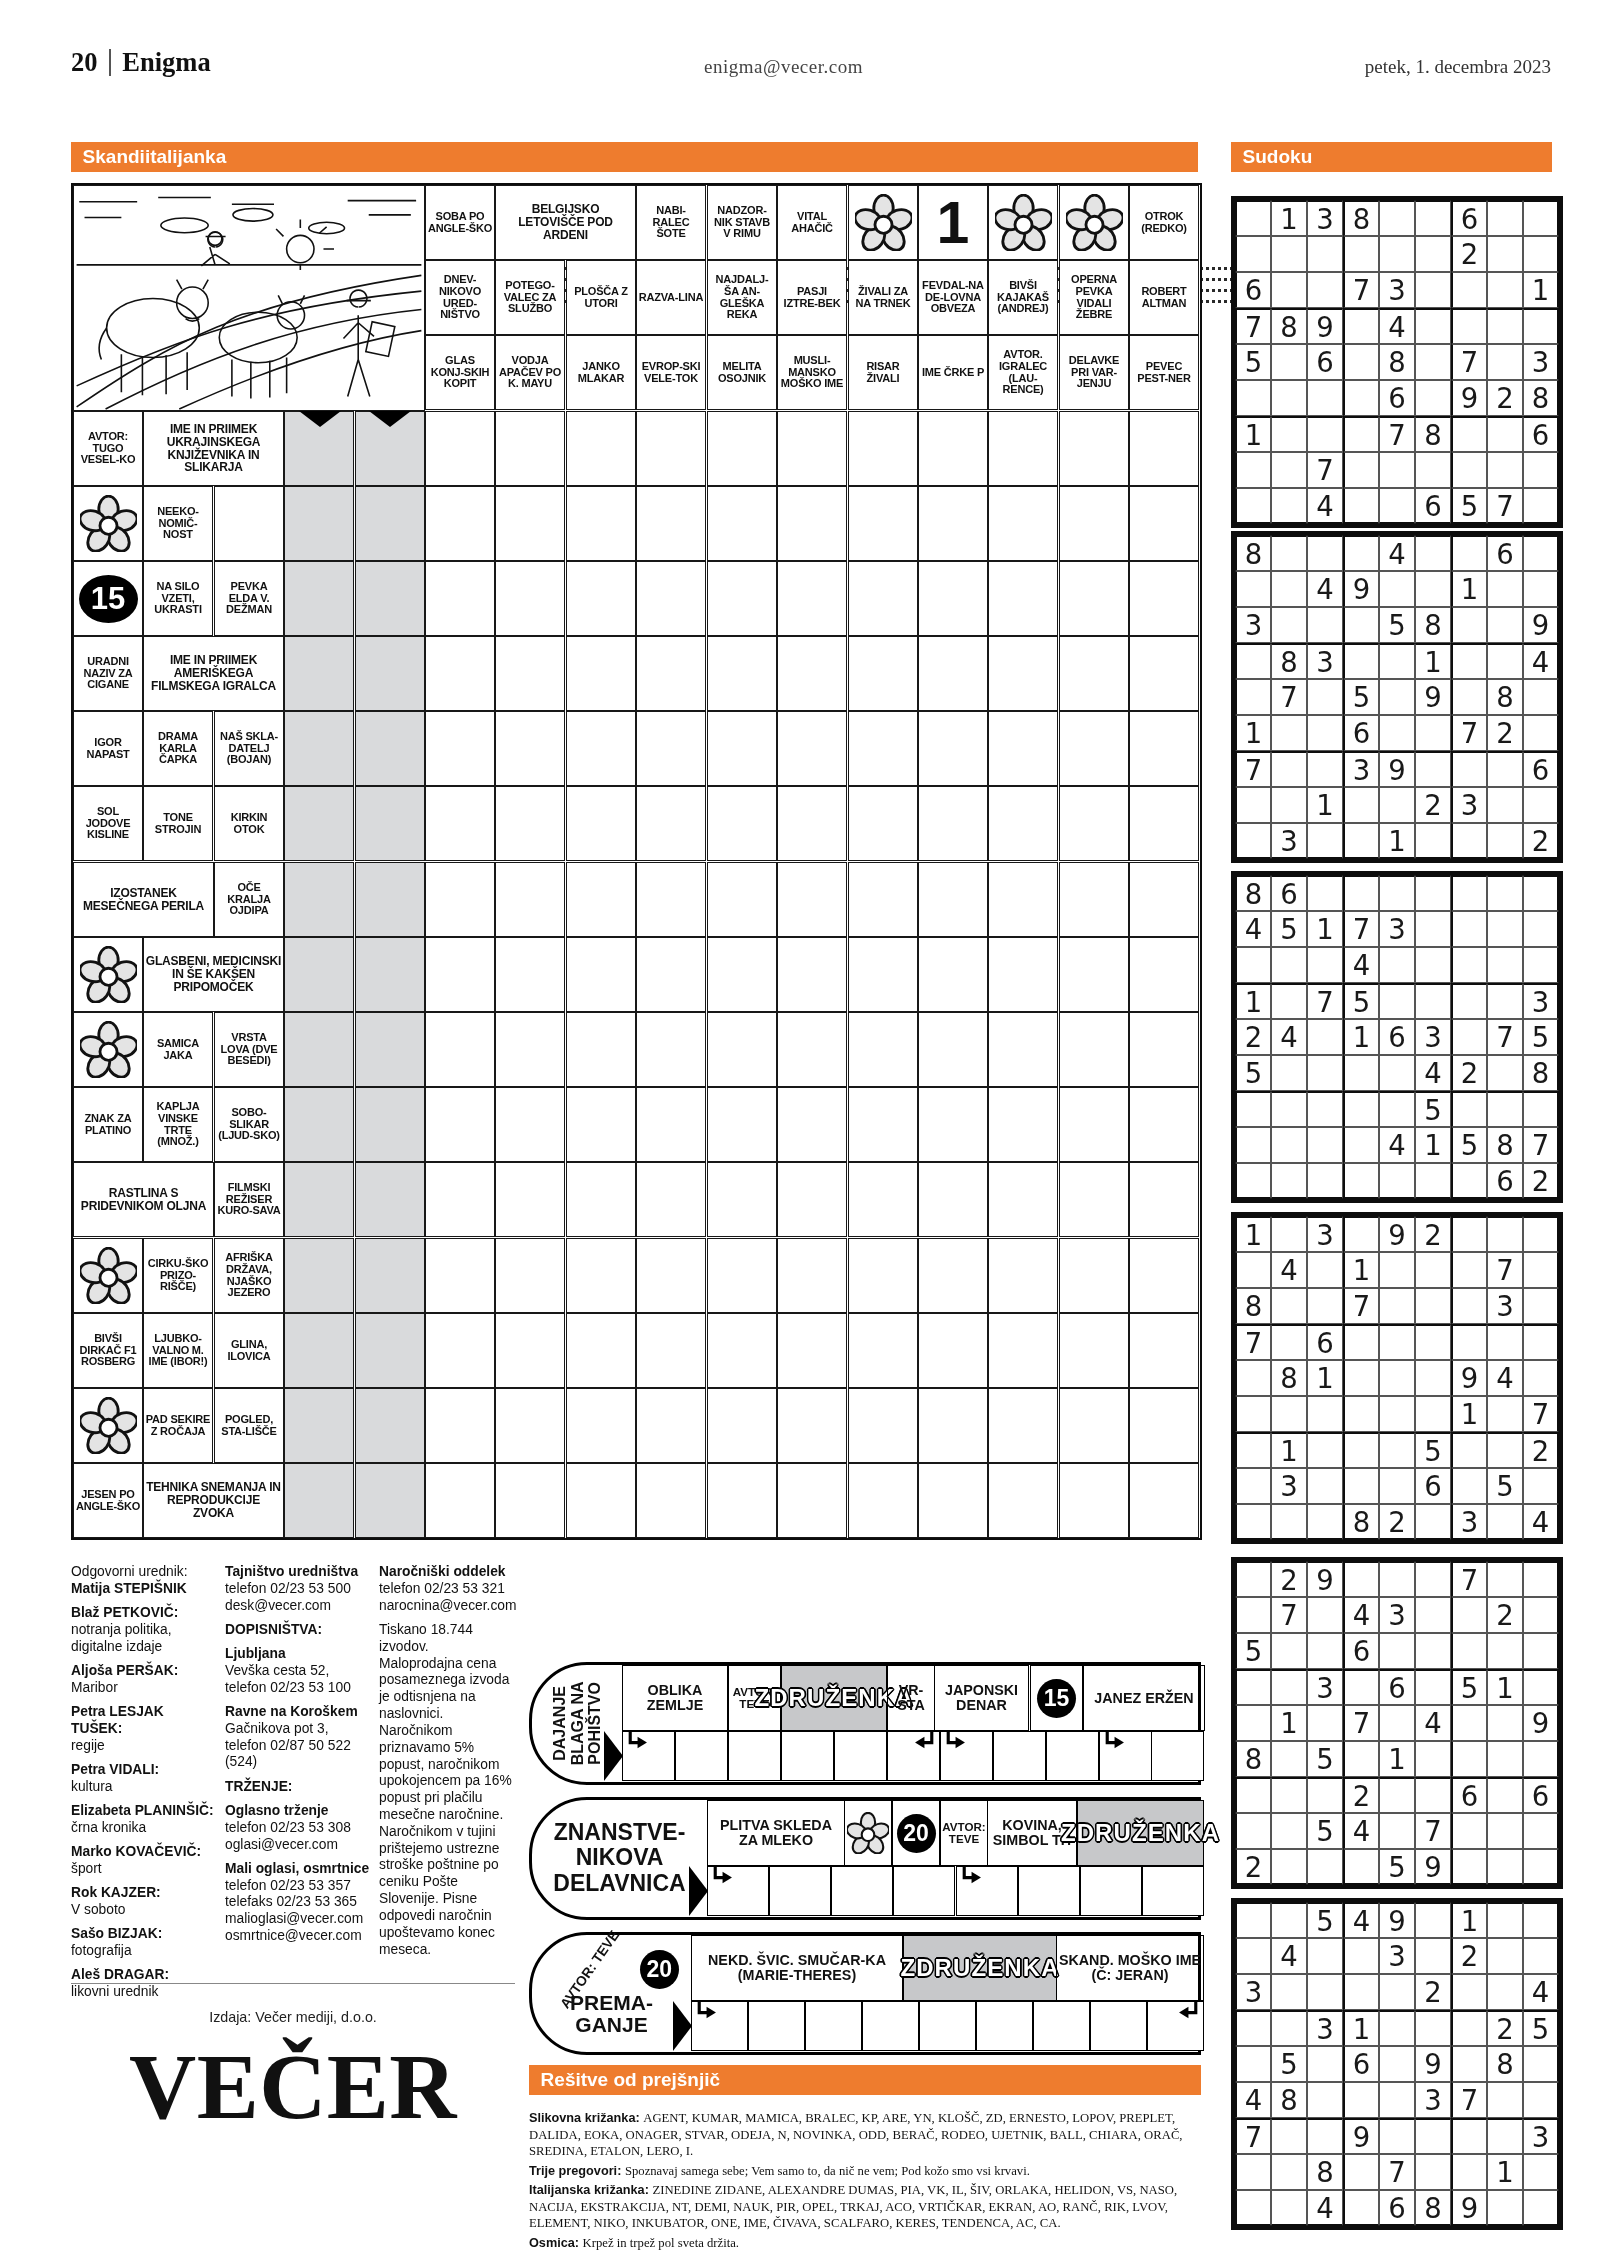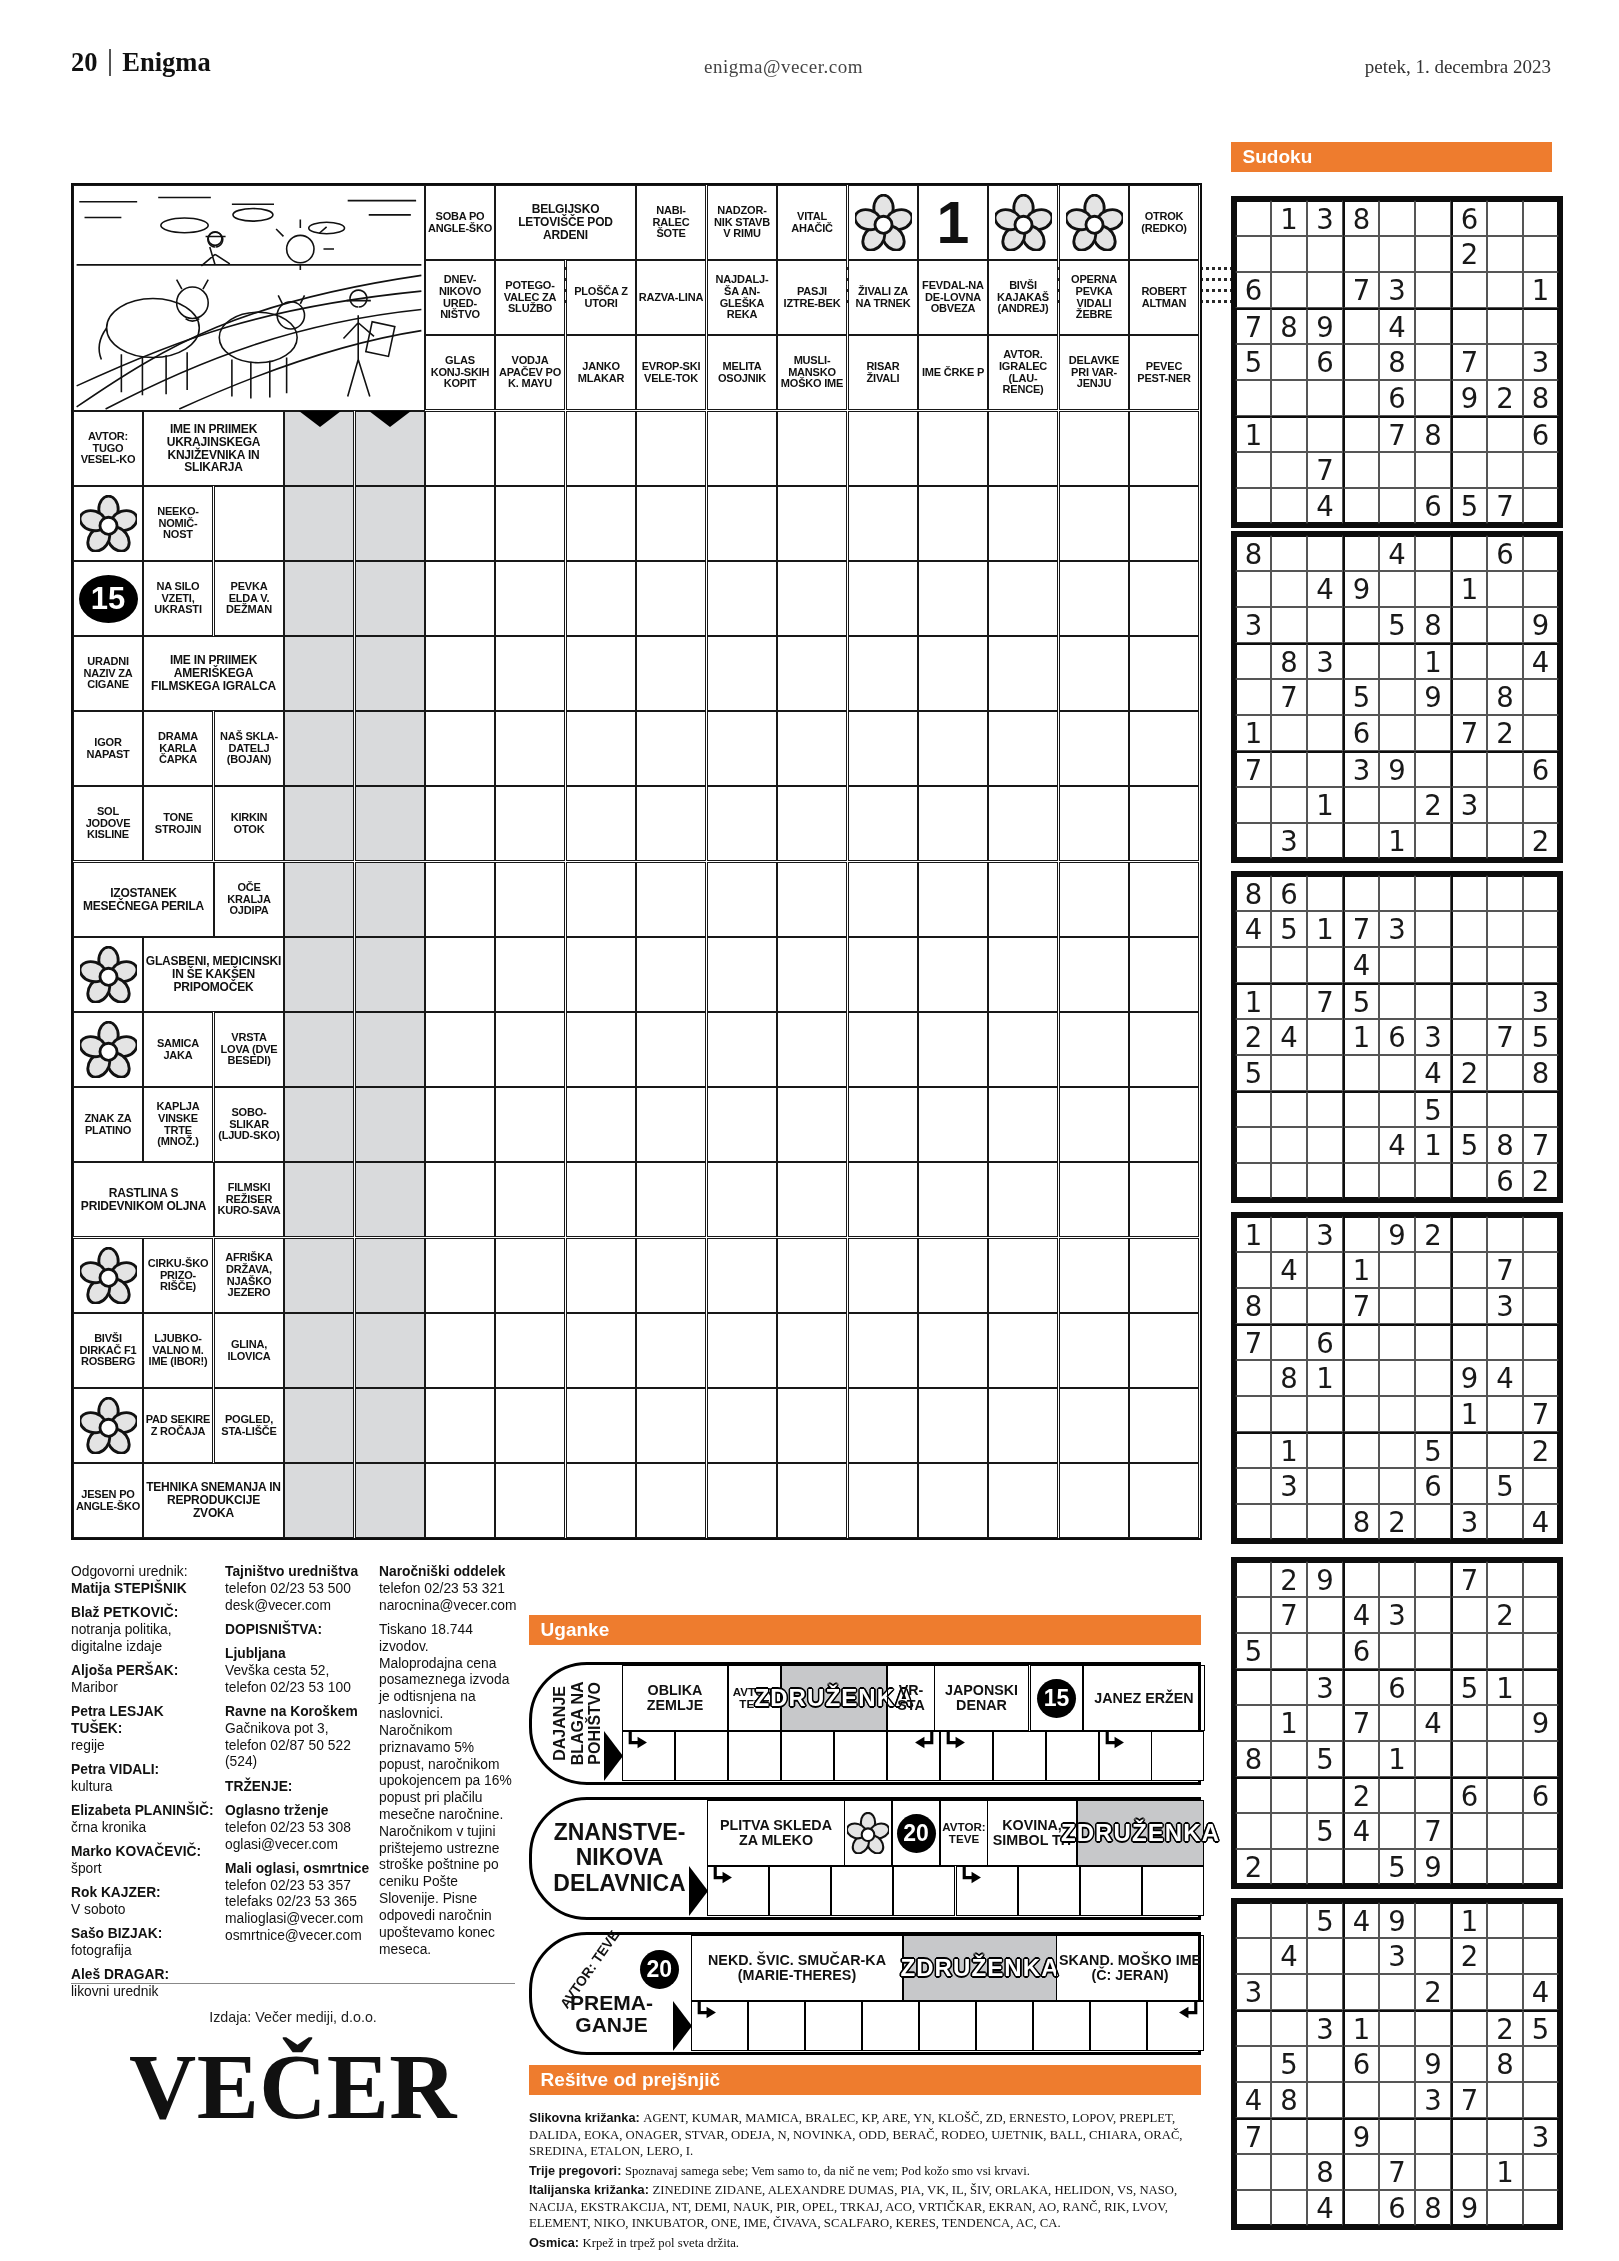--- a/index.html
+++ b/index.html
@@ -66,20 +66,23 @@
   <div class="abs hdr-date">petek,  1. decembra 2023</div>
 
   <div class="abs orange-rect" style="background: rgb(238, 124, 46);"></div>
   <div class="abs dotband">
     <div></div>
       <div></div>
       <div></div>
       <div></div>
   </div>
 
+  <div class="abs secbar" style="left: 71px; top: 142px; width: 1127px; background: rgb(238, 124, 46);">
+    <span>Skandiitalijanka</span>
+  </div>
   <div class="abs secbar" style="left: 1231px; top: 142px; width: 321px; background: rgb(238, 124, 46);">
     <span>Sudoku</span>
   </div>
 
   <div class="abs" id="crossword-grid">
       <div class="ccell" style="left: 0px; top: 0px; width: 352px; height: 226px;">
         <svg viewBox="0 0 665 426" width="352" height="226">
     <g fill="none" stroke="#111" stroke-width="3">
       <path d="M10 30 H120 M160 22 H260 M300 35 H380 M20 60 H90 M520 28 H650 M560 55 H640"></path>
       <ellipse cx="210" cy="75" rx="45" ry="14"></ellipse>
@@ -981,23 +984,20 @@
     </div>
   <div class="abs mast" id="mast-col3" style="left:379px;top:1564px;width:137px;">
       <div class="blk"><b>Naročniški oddelek</b>telefon 02/23 53 321<br>narocnina@vecer.com</div>
       <div class="blk">Tiskano 18.744 izvodov. Maloprodajna cena posameznega izvoda je odtisnjena na naslovnici. Naročnikom priznavamo 5% popust, naročnikom upokojencem pa 16% popust pri plačilu mesečne naročnine. Naročnikom v tujini prištejemo ustrezne stroške poštnine po ceniku Pošte Slovenije. Pisne odpovedi naročnin upoštevamo konec meseca.</div>
     </div>
 
   <div class="abs" style="left:71px;top:1983px;width:444px;height:1.1px;background:#888;"></div>
   <div class="abs pub-line" style="left:71px;top:2007px;width:444px;">Izdaja: Večer mediji, d.o.o.</div>
   <div class="abs" id="vecer-logo" style="left:71px;top:2033px;width:444px;">VEČER</div>
 
-  <div class="abs secbar" style="left: 529px; top: 1615px; width: 672px; background: rgb(238, 124, 46);">
-    <span>Uganke</span>
-  </div>
   <div id="uganke-strips">
       <div class="strip" style="left: 529px; top: 1662px; width: 672px; height: 123px;">
         <div class="ulabel" style="left: 0px; top: 0px; width: 90px; height: 116px;">
           <div style="transform:rotate(-90deg);font-size:16px;line-height:1.1;white-space:nowrap;">DAJANJE<br>BLAGA NA<br>POHIŠTVO</div>
         </div>
         <div class="ucell" style="left: 90px; top: 0px; width: 106px; height: 66px;">OBLIKA ZEMLJE</div>
         <div class="ucell" style="left: 196px; top: 0px; width: 53px; height: 66px; font-size: 11.6px;">AVTOR: TEVE</div>
         <div class="ucell zdru" style="left: 249px; top: 0px; width: 106px; height: 66px;">ZDRUŽENKA</div>
         <div class="ucell" style="left: 355px; top: 0px; width: 48px; height: 66px;">VR-STA</div>
         <div class="ucell" style="left: 402px; top: 0px; width: 95px; height: 66px;">JAPONSKI DENAR</div>

